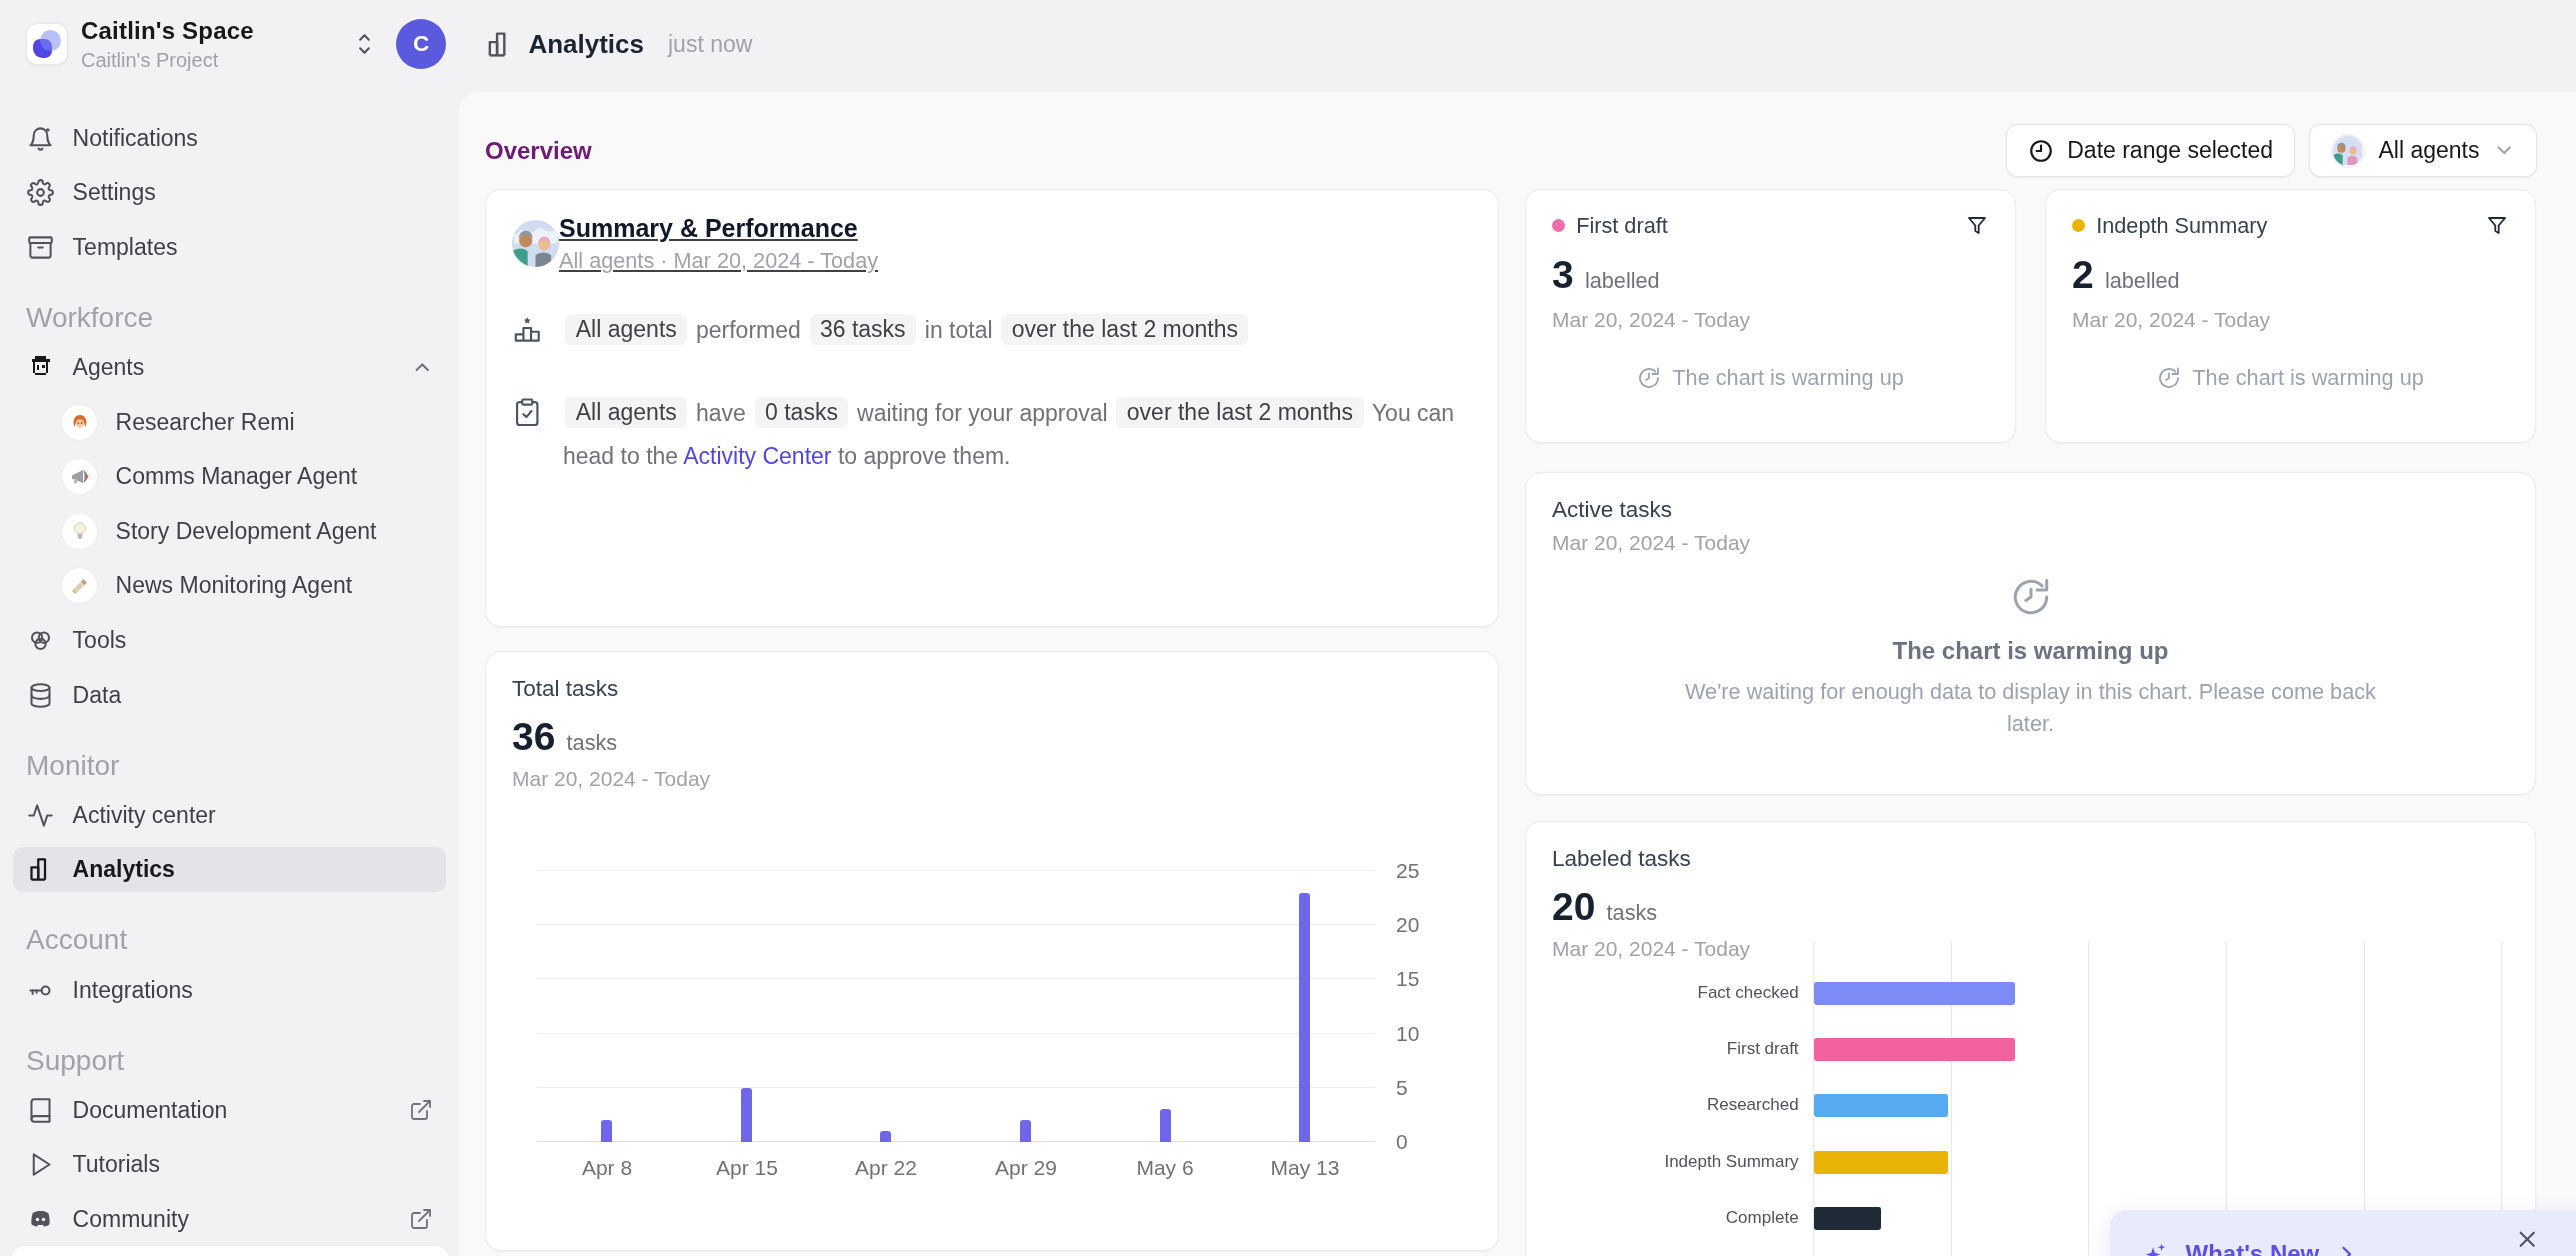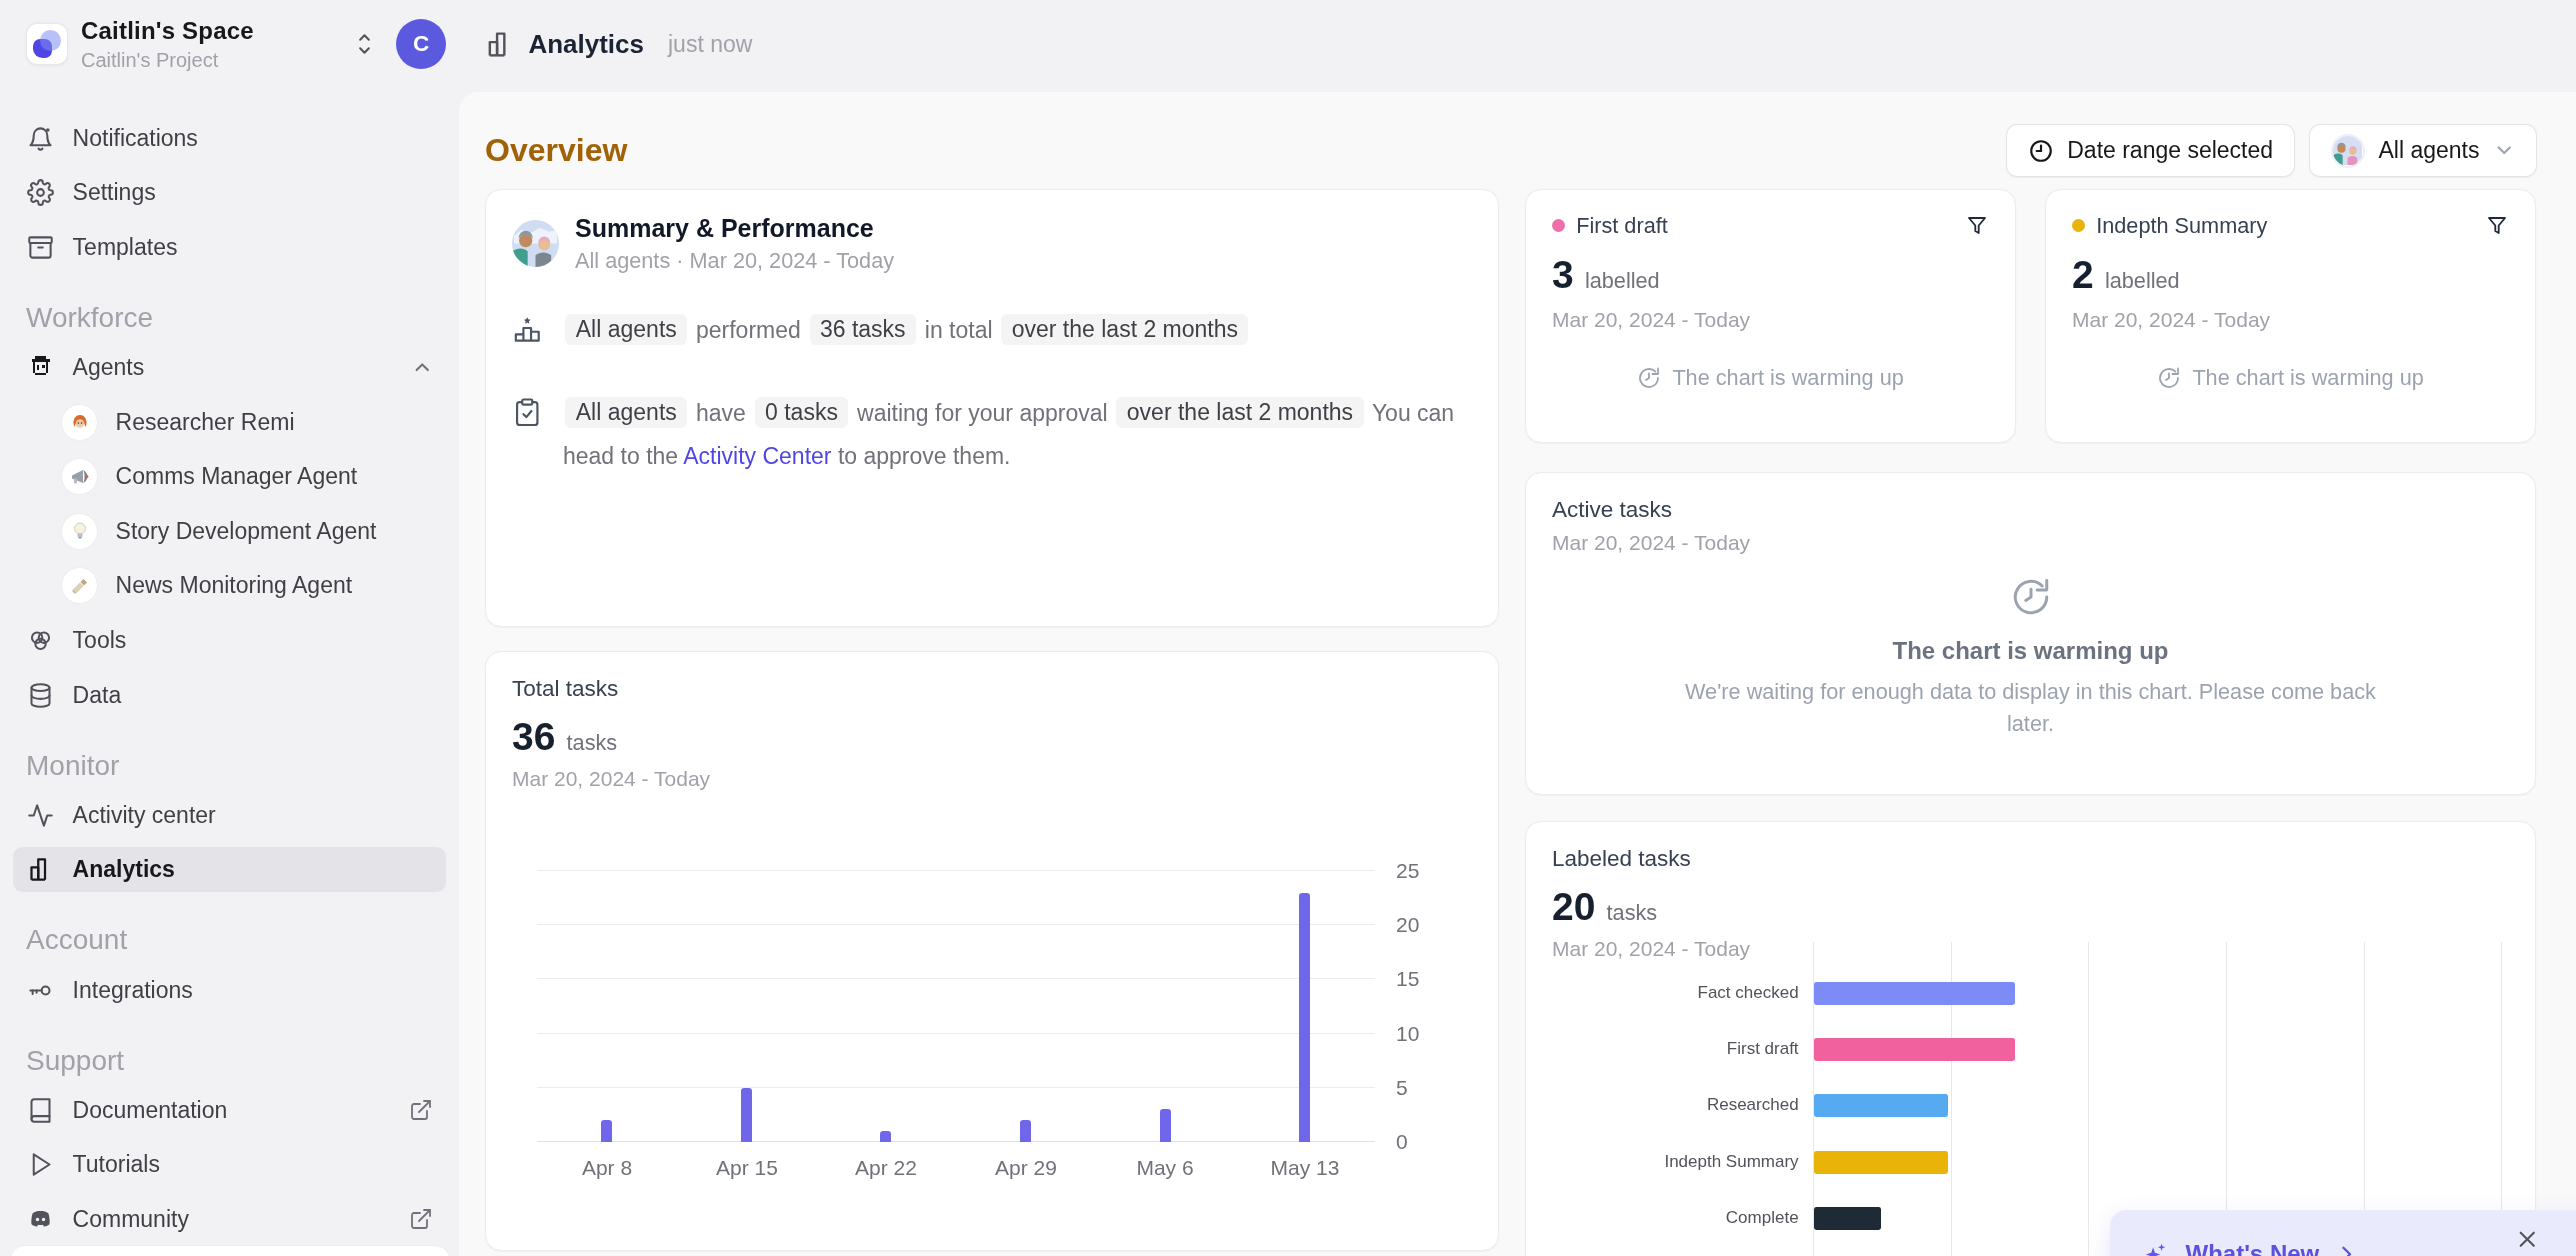--- a/index.html
+++ b/index.html
@@ -32,31 +32,31 @@
   .sub-item{display:flex;align-items:center;gap:17.6px;height:45px;margin:0 0 9.6px 35px;font-size:23px;color:var(--text);}
   .emoji-chip{width:37px;height:37px;border-radius:50%;background:#fff;border:0.8px solid #ececee;display:flex;align-items:center;justify-content:center;flex:0 0 auto;}
   .ml-auto{margin-left:auto;}
   .bottom-card{position:absolute;left:9.6px;bottom:-9.6px;width:440px;height:21px;background:#fff;border:0.8px solid #ececee;border-radius:14.4px 14.4px 0 0;}
   
   .main-head{position:absolute;left:485px;top:19px;height:50px;display:flex;align-items:center;gap:14.4px;}
   .main-head .title{font-size:26px;font-weight:700;color:#1b2434;}
   .main-head .ts{font-size:23px;color:var(--faint);margin-left:9.6px;}
   .panel{position:absolute;left:459px;top:92px;width:2117px;height:1164px;background:#f9f9fa;border-radius:19px 0 0 0;}
   .panel-head{display:flex;align-items:center;padding:32px 39px 0 26px;}
-  .panel-head h1{font-size:32px;font-weight:700;color:#a16207;flex:1;}
+  .panel-head h1{font-size:24px;font-weight:700;color:#701a75;flex:1;}
   .btn{display:flex;align-items:center;gap:13px;height:53px;background:#fff;border:0.8px solid #e4e4e7;border-radius:11.2px;padding:0 21px;font-size:23px;color:#18181b;box-shadow:0 0.8px 1.6px rgba(16,24,40,.05);}
   .btn + .btn{margin-left:14.4px;}
   .mini-avatar{width:34px;height:34px;border-radius:50%;overflow:hidden;border:2.4px solid #eef0f8;flex:0 0 auto;}
   .grid{position:absolute;left:26px;top:97px;width:2076px;display:flex;gap:26px;}
   .col-l{width:1014px;flex:0 0 auto;}
   .col-r{width:1011px;flex:0 0 auto;}
   .card{background:#fff;border:0.8px solid var(--card-border);border-radius:16px;box-shadow:0 0.8px 1.6px rgba(16,24,40,.04);}
   
   .sum-card{height:438px;padding:24px 32px 0 26px;}
-  .sum-head{display:flex;align-items:center;gap:16px;}
+  .sum-head{display:flex;align-items:center;text-decoration:underline;}
   .sum-ava{width:47px;height:47px;border-radius:50%;overflow:hidden;flex:0 0 auto;}
   .sum-title{font-size:25px;font-weight:700;color:#111827;}
   .sum-sub{font-size:21.7px;color:var(--faint);margin-top:4.8px;}
   .s-lines{margin-top:35px;display:flex;flex-direction:column;gap:40px;}
   .s-line{display:flex;gap:19px;align-items:flex-start;}
   .s-line .li-icon{width:32px;color:#4b5563;flex:0 0 auto;margin-top:4.8px;}
   .line-text{font-size:23px;color:var(--muted);line-height:43px;max-width:899px;}
   .line-text .chip{background:#f4f4f5;color:#3f3f46;border-radius:6.4px;padding:2.4px 10.4px;margin:0 2.4px;white-space:nowrap;}
   .line-text .lnk{color:var(--accent);cursor:pointer;}
   

